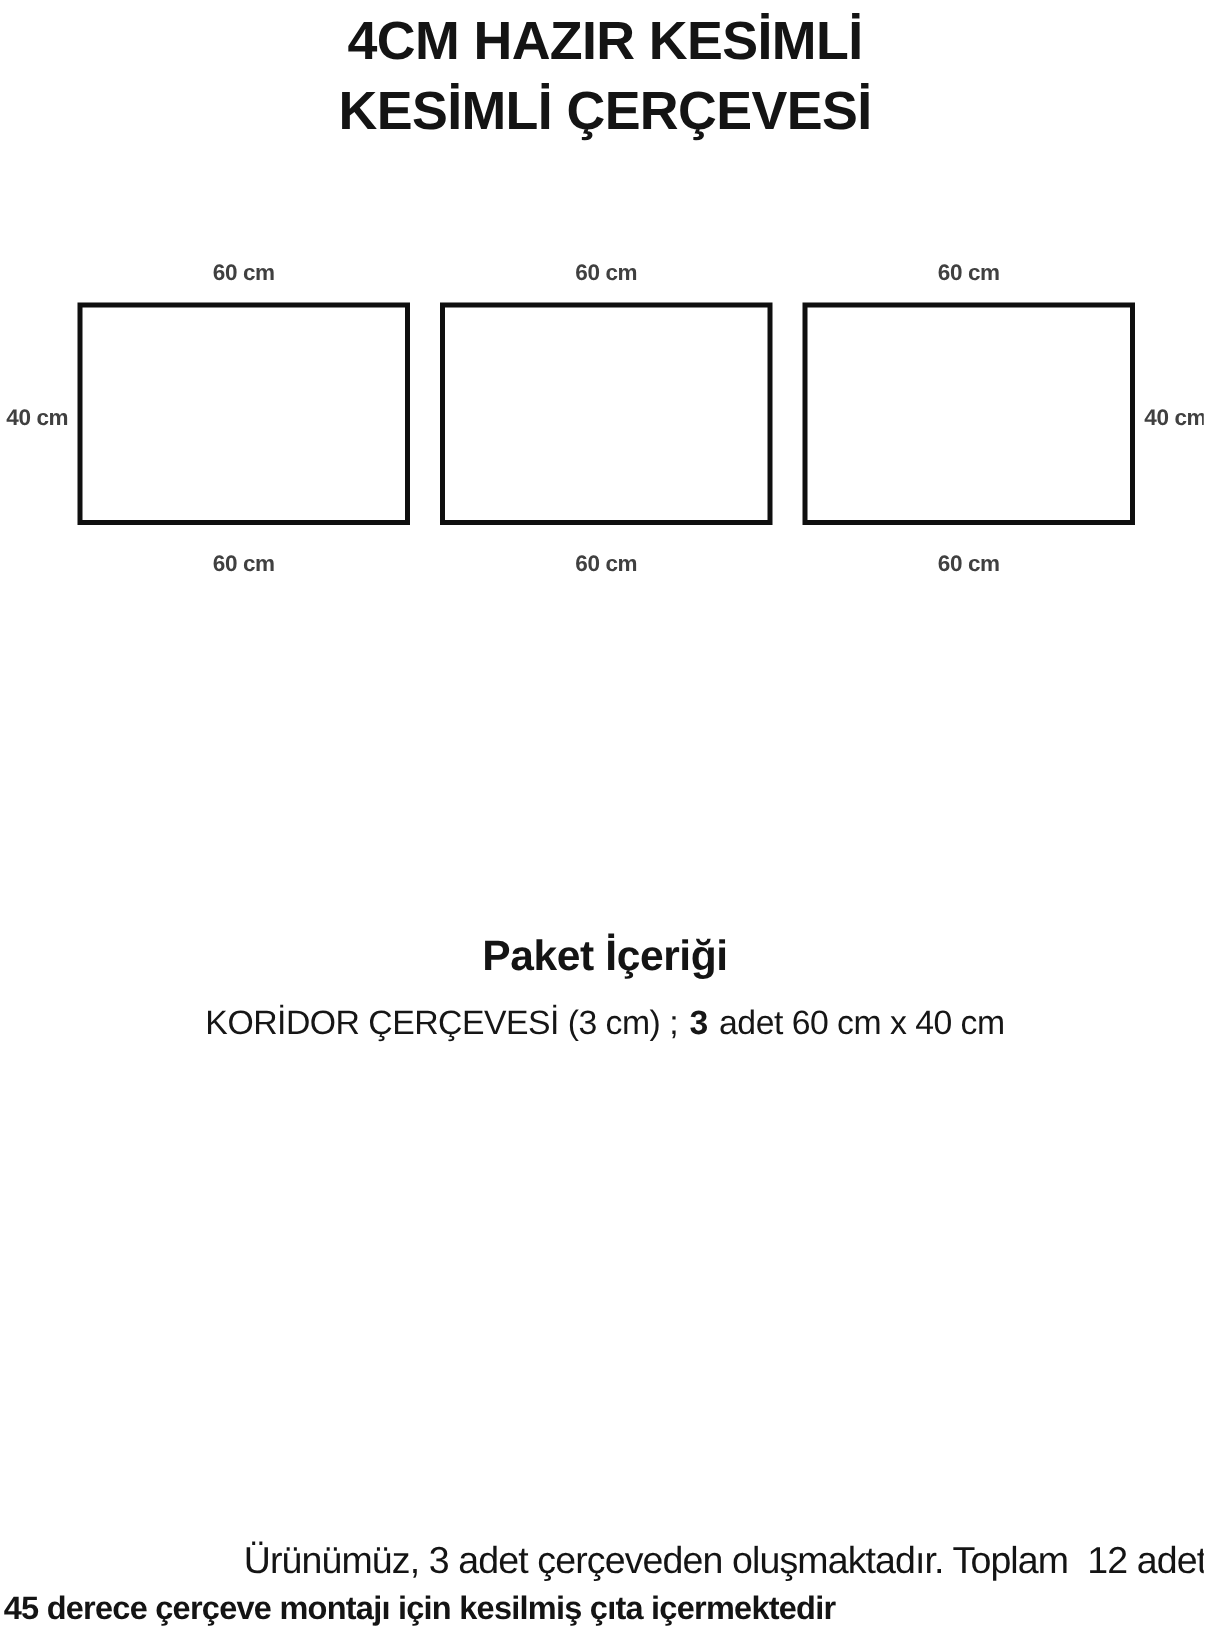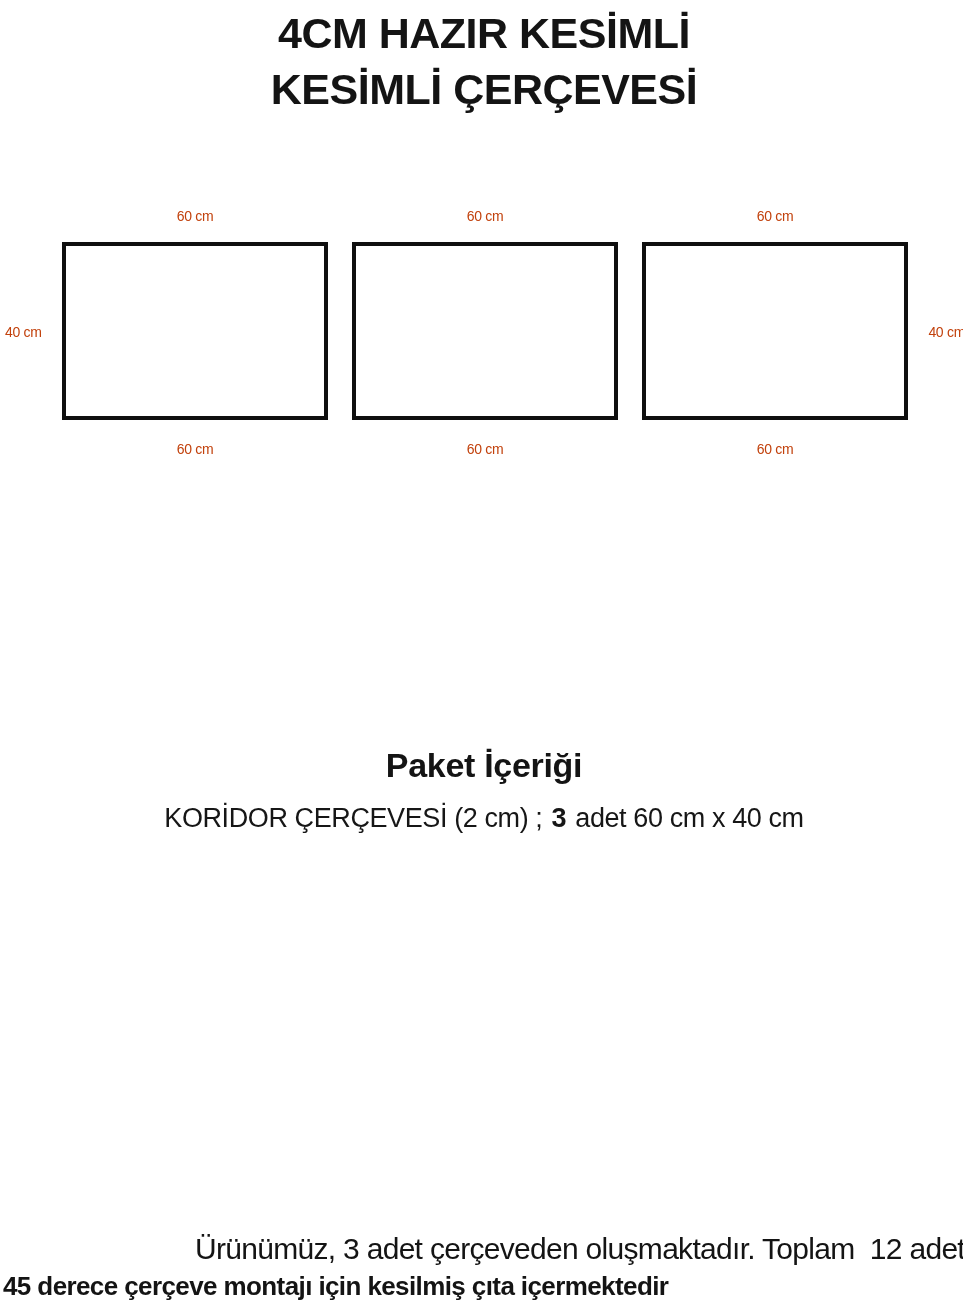--- a/index.html
+++ b/index.html
@@ -39,24 +39,24 @@
     height: 178px;
     border: 4px solid #0f0f0f;
     background: #ffffff;
   }
   .frame-1 { left: 60px; }
   .frame-2 { left: 350px; }
   .frame-3 { left: 640px; }
 
   .dim {
     position: absolute;
-    font-size: 14px;
-    font-weight: 400;
+    font-size: 18px;
+    font-weight: 700;
     letter-spacing: -0.3px;
-    color: #c2410c;
+    color: #404040;
     white-space: nowrap;
   }
   .dim-h {
     width: 266px;
     text-align: center;
   }
   .dim-top    { top: 205px; }
   .dim-bottom { top: 438px; }
   .dim-c1 { left: 60px; }
   .dim-c2 { left: 350px; }
@@ -142,18 +142,18 @@
 
     <span class="dim dim-right">40 cm</span>
 
     <span class="dim dim-h dim-bottom dim-c1">60 cm</span>
     <span class="dim dim-h dim-bottom dim-c2">60 cm</span>
     <span class="dim dim-h dim-bottom dim-c3">60 cm</span>
   </div>
 
   <h2 class="package-heading">Paket İçeriği</h2>
 
-  <p class="package-line"><span>KORİDOR ÇERÇEVESİ (2 cm) ; </span><span class="qty">3</span><span> adet 60 cm x 40 cm</span></p>
+  <p class="package-line"><span>KORİDOR ÇERÇEVESİ (3 cm) ; </span><span class="qty">3</span><span> adet 60 cm x 40 cm</span></p>
 
   <p class="footer-line-1">Ürünümüz, 3 adet çerçeveden oluşmaktadır. Toplam  12 adet</p>
   <p class="footer-line-2">45 derece çerçeve montajı için kesilmiş çıta içermektedir</p>
 
 </div>
 
 </body></html>

